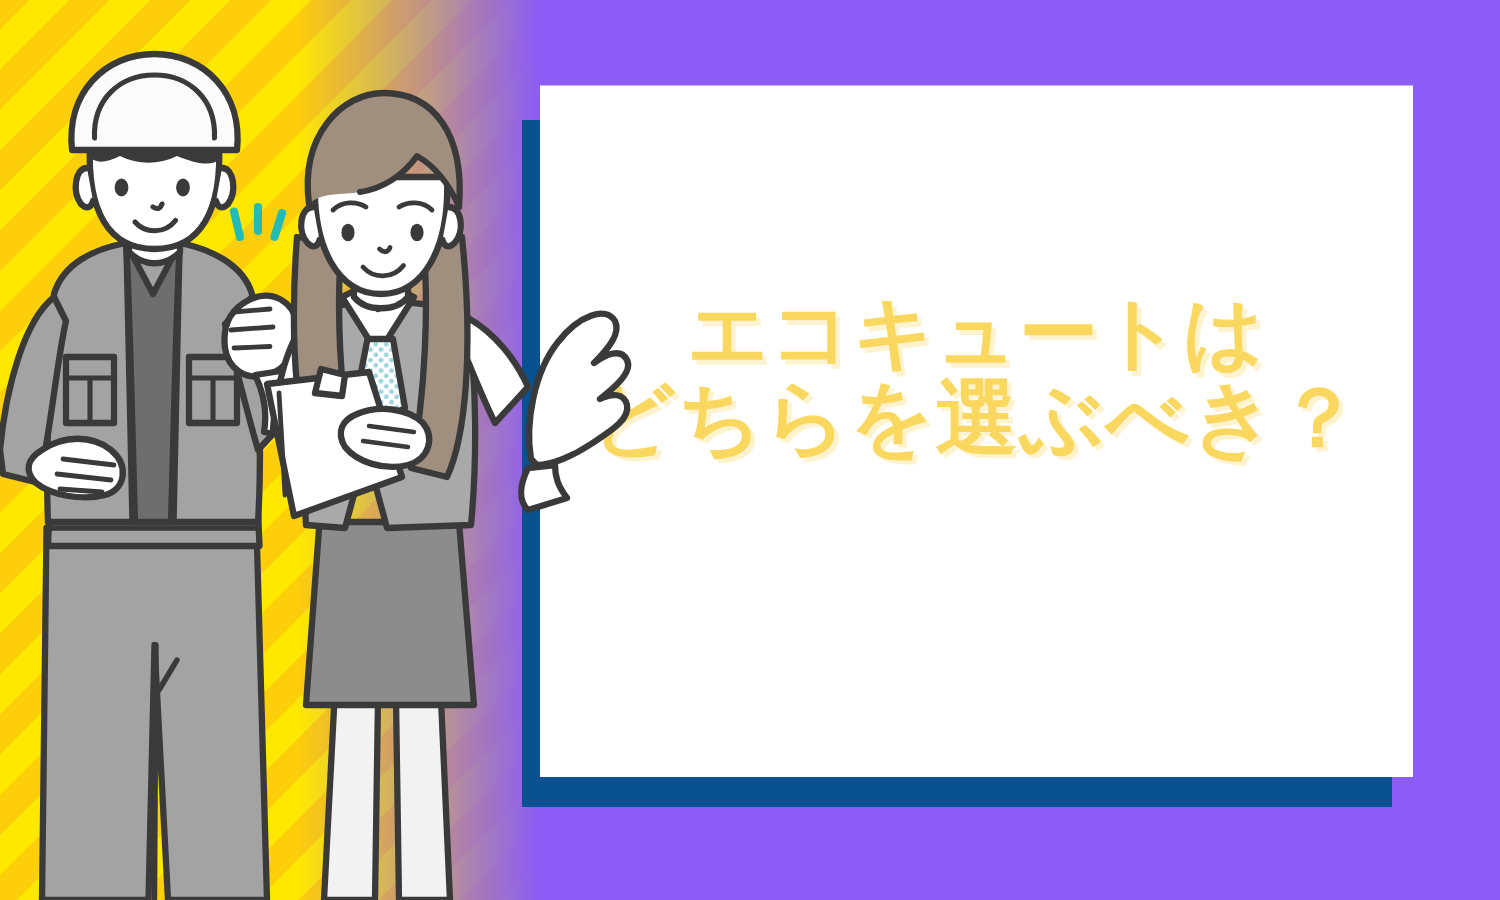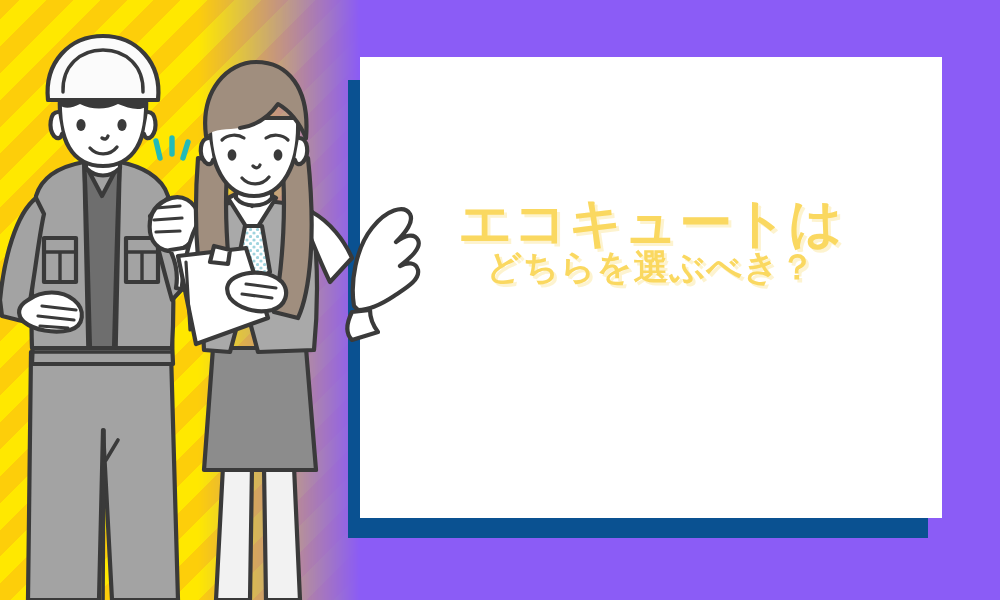--- a/index.html
+++ b/index.html
@@ -54,21 +54,21 @@
       3px 3px 0 rgba(250,216,96,0.30),
       -2px -2px 0 #FFFFFF,
       2px -2px 0 #FFFFFF,
       -2px 2px 0 #FFFFFF,
       2px 2px 0 #FFFFFF,
       0 -2px 0 #FFFFFF,
       0 2px 0 #FFFFFF,
       -2px 0 0 #FFFFFF,
       2px 0 0 #FFFFFF;
   }
-  .headline .ln.l3{ font-size:35px; }
+  .headline .ln.l3{ font-size:55px; }
   
   .illo{
     position:absolute;left:0;top:0;width:1000px;height:600px;
     z-index:8;pointer-events:none;
   }
   .people-wrap{
     position:absolute;left:0;top:0;width:440px;height:600px;z-index:9;
   }
 </style>
 </head>

